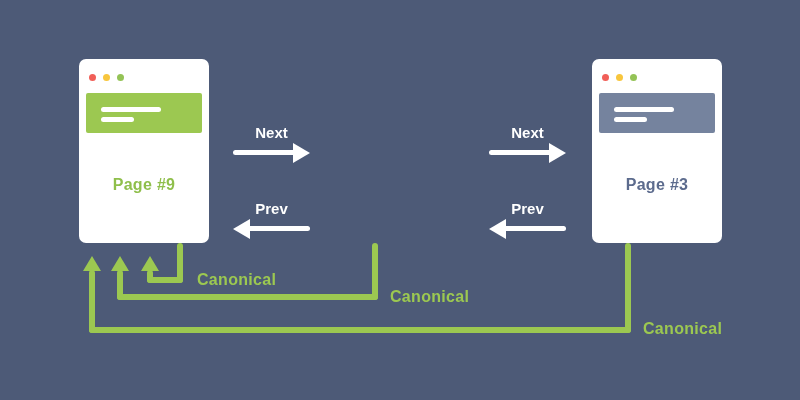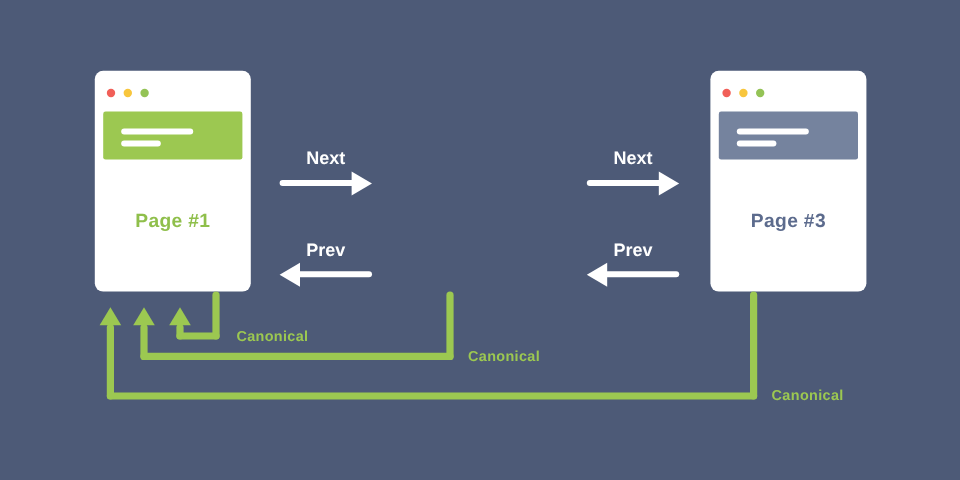--- a/index.html
+++ b/index.html
@@ -25,38 +25,38 @@
   .arrow-line{position:relative;height:20px;}
   .shaft{position:absolute;top:7px;height:5px;background:#fff;border-radius:2.5px;}
   .shaft-r{left:0;right:14px;}
   .shaft-l{left:14px;right:0;}
   .head-right{position:absolute;right:0;top:0;width:0;height:0;border-top:10px solid transparent;border-bottom:10px solid transparent;border-left:17px solid #fff;}
   .head-left{position:absolute;left:0;top:0;width:0;height:0;border-top:10px solid transparent;border-bottom:10px solid transparent;border-right:17px solid #fff;}
 
   
   .cline{position:absolute;background:var(--green,#9cc851);border-radius:3px;}
   .chead{position:absolute;width:0;height:0;border-left:9px solid transparent;border-right:9px solid transparent;border-bottom:15px solid var(--green,#9cc851);}
-  .clabel{position:absolute;color:var(--green,#9cc851);font-size:12px;font-weight:bold;height:16px;line-height:16px;letter-spacing:.3px;}
+  .clabel{position:absolute;color:var(--green,#9cc851);font-size:16px;font-weight:bold;height:16px;line-height:16px;letter-spacing:.3px;}
 </style>
 </head>
 <body>
 
 <div class="canvas" style="--bg: #4d5a77; --green: #9cc851; --card: #ffffff;">
 
   <div class="card card-1">
     <div class="dots">
       <span class="dot" style="background: rgb(241, 95, 88);"></span>
       <span class="dot" style="background: rgb(248, 198, 61);"></span>
       <span class="dot" style="background: rgb(148, 195, 86);"></span>
     </div>
     <div class="hdr" style="background: rgb(156, 200, 81);">
       <div class="bar bar-long"></div>
       <div class="bar bar-short"></div>
     </div>
-    <div class="page-title" style="color: rgb(143, 191, 75);">Page #1</div>
+    <div class="page-title" style="color: rgb(143, 191, 75);">Page #9</div>
   </div>
 
 
   <div class="card card-3">
     <div class="dots">
       <span class="dot" style="background: rgb(241, 95, 88);"></span>
       <span class="dot" style="background: rgb(248, 198, 61);"></span>
       <span class="dot" style="background: rgb(148, 195, 86);"></span>
     </div>
     <div class="hdr" style="background: rgb(117, 131, 158);">

